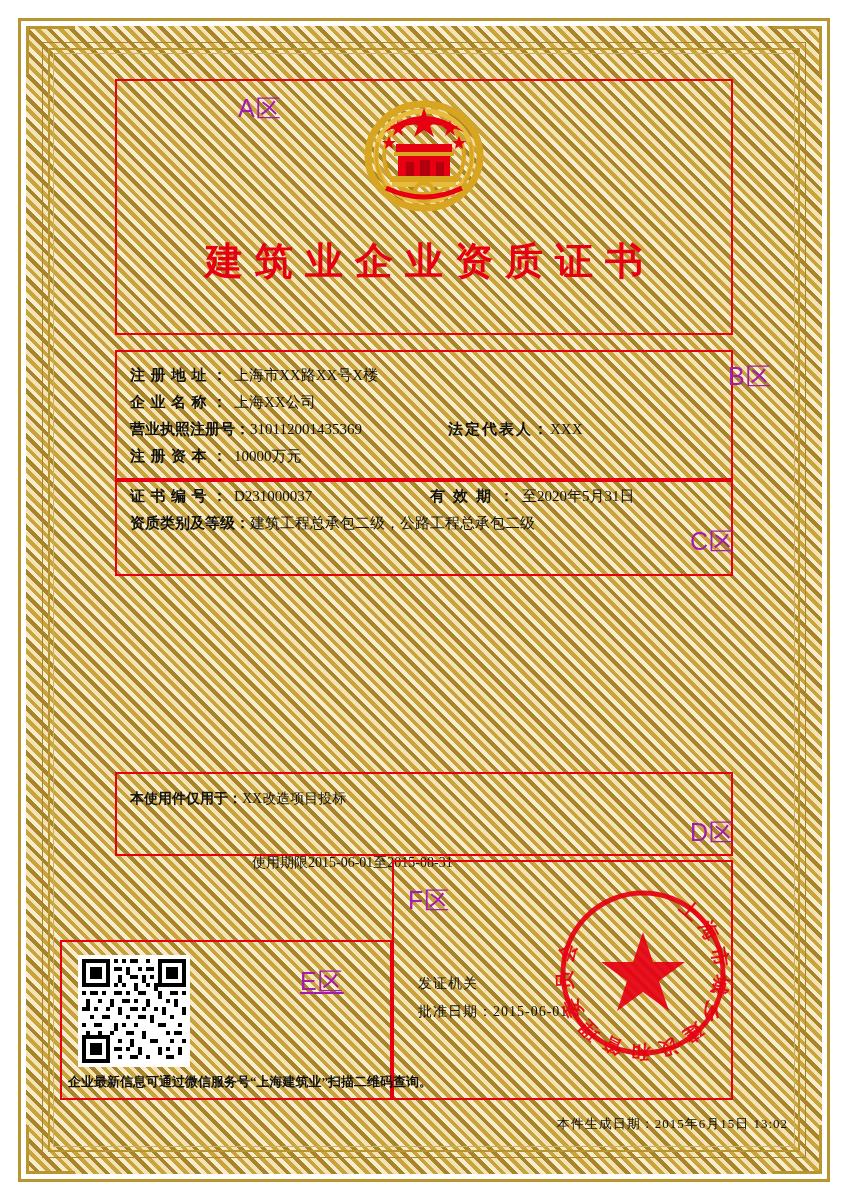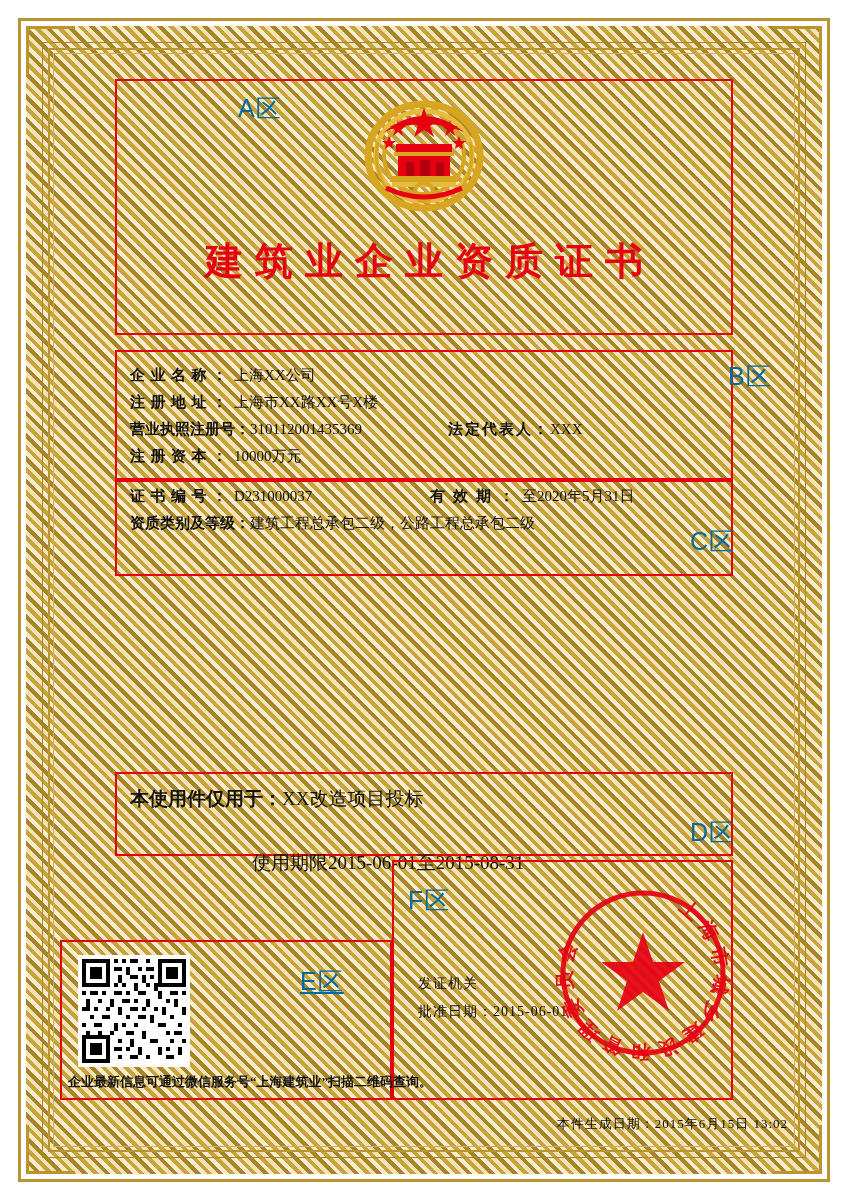--- a/index.html
+++ b/index.html
@@ -73,21 +73,21 @@
   
   .rbox {
     position: absolute;
     border: 2px solid #e60012;
     box-sizing: border-box;
     background: transparent;
   }
 
   .zone-tag {
     position: absolute;
-    color: #0369a1;
+    color: #a21caf;
     font-family: "Liberation Sans", sans-serif;
     font-size: 25px;
     font-weight: 400;
     letter-spacing: 1px;
   }
 
   
   #zoneA { left: 55px; top: 19px; width: 618px; height: 256px; }
   #zoneA-tag { left: 178px; top: 32px; }
 
@@ -154,21 +154,21 @@
   }
 
   
   #zoneD { left: 55px; top: 712px; width: 618px; height: 84px; }
   #zoneD-tag { left: 630px; top: 756px; }
   .dtext {
     position: absolute;
     left: 70px;
     top: 726px;
     width: 590px;
-    font-size: 19px;
+    font-size: 14px;
     line-height: 26px;
     font-family: Liberation Serif, serif;
   }
   .dtext b { font-weight: bold; }
   .dline2 { padding-left: 122px; margin-top: 38px; }
 
   
   #zoneF { left: 332px; top: 800px; width: 341px; height: 240px; }
   #zoneF-tag { left: 348px; top: 824px; }
   .ftext {
@@ -293,25 +293,25 @@
 
     <div class="rbox" id="zoneB"></div>
     <div class="zone-tag" id="zoneB-tag">B区</div>
 
     <div class="rbox" id="zoneC"></div>
     <div class="zone-tag" id="zoneC-tag">C区</div>
 
     <div class="fields">
 
       <div class="frow">
+        <span class="flabel w7">注册地址：</span><span class="fvalue">上海市XX路XX号X楼</span>
+      </div>
+
+      <div class="frow">
         <span class="flabel w7">企业名称：</span><span class="fvalue">上海XX公司</span>
-      </div>
-
-      <div class="frow">
-        <span class="flabel w7">注册地址：</span><span class="fvalue">上海市XX路XX号X楼</span>
       </div>
 
       <div class="frow">
         <span class="flabel w-nospace">营业执照注册号：</span><span class="fvalue">310112001435369</span>
         <span class="col2">
           <span class="flabel w-nospace" style="letter-spacing:2px;">法定代表人：</span><span class="fvalue">XXX</span>
         </span>
       </div>
 
       <div class="frow">

